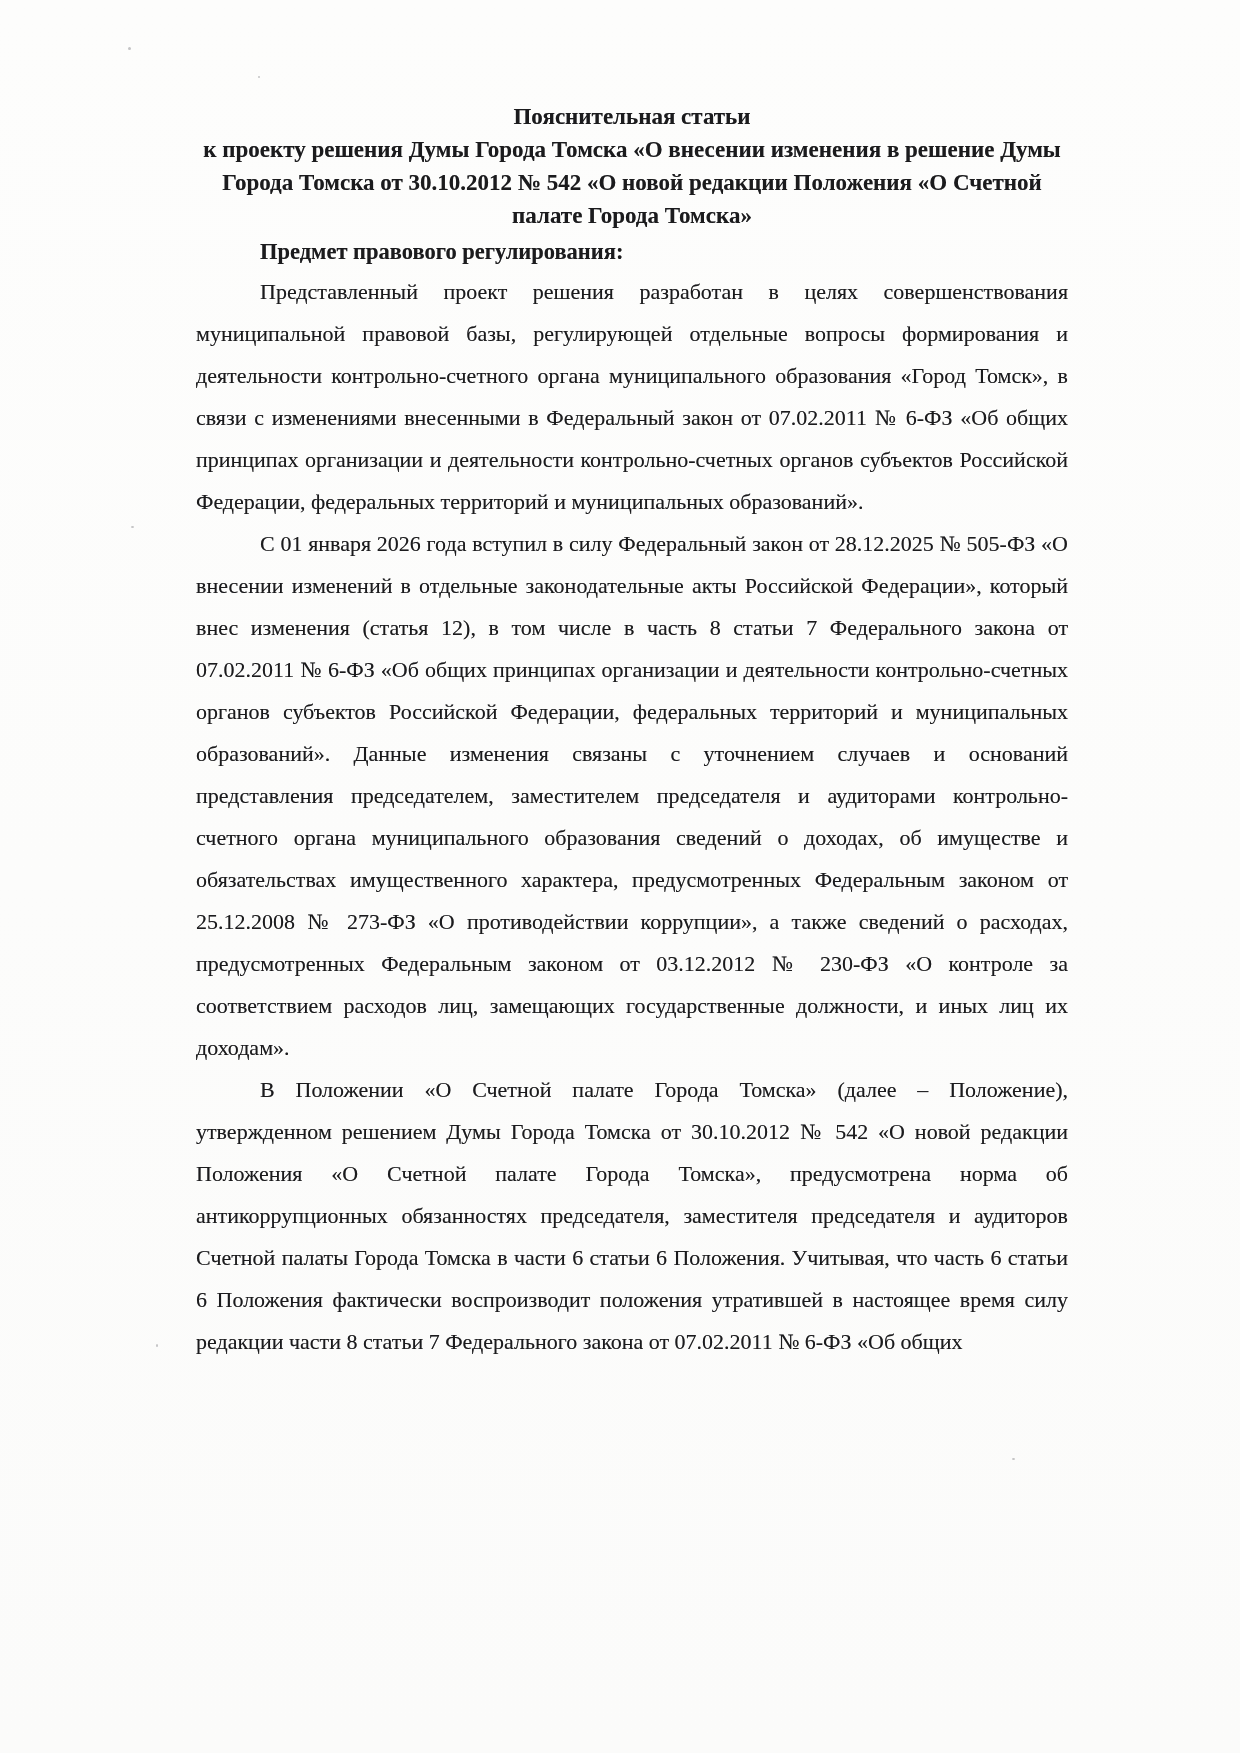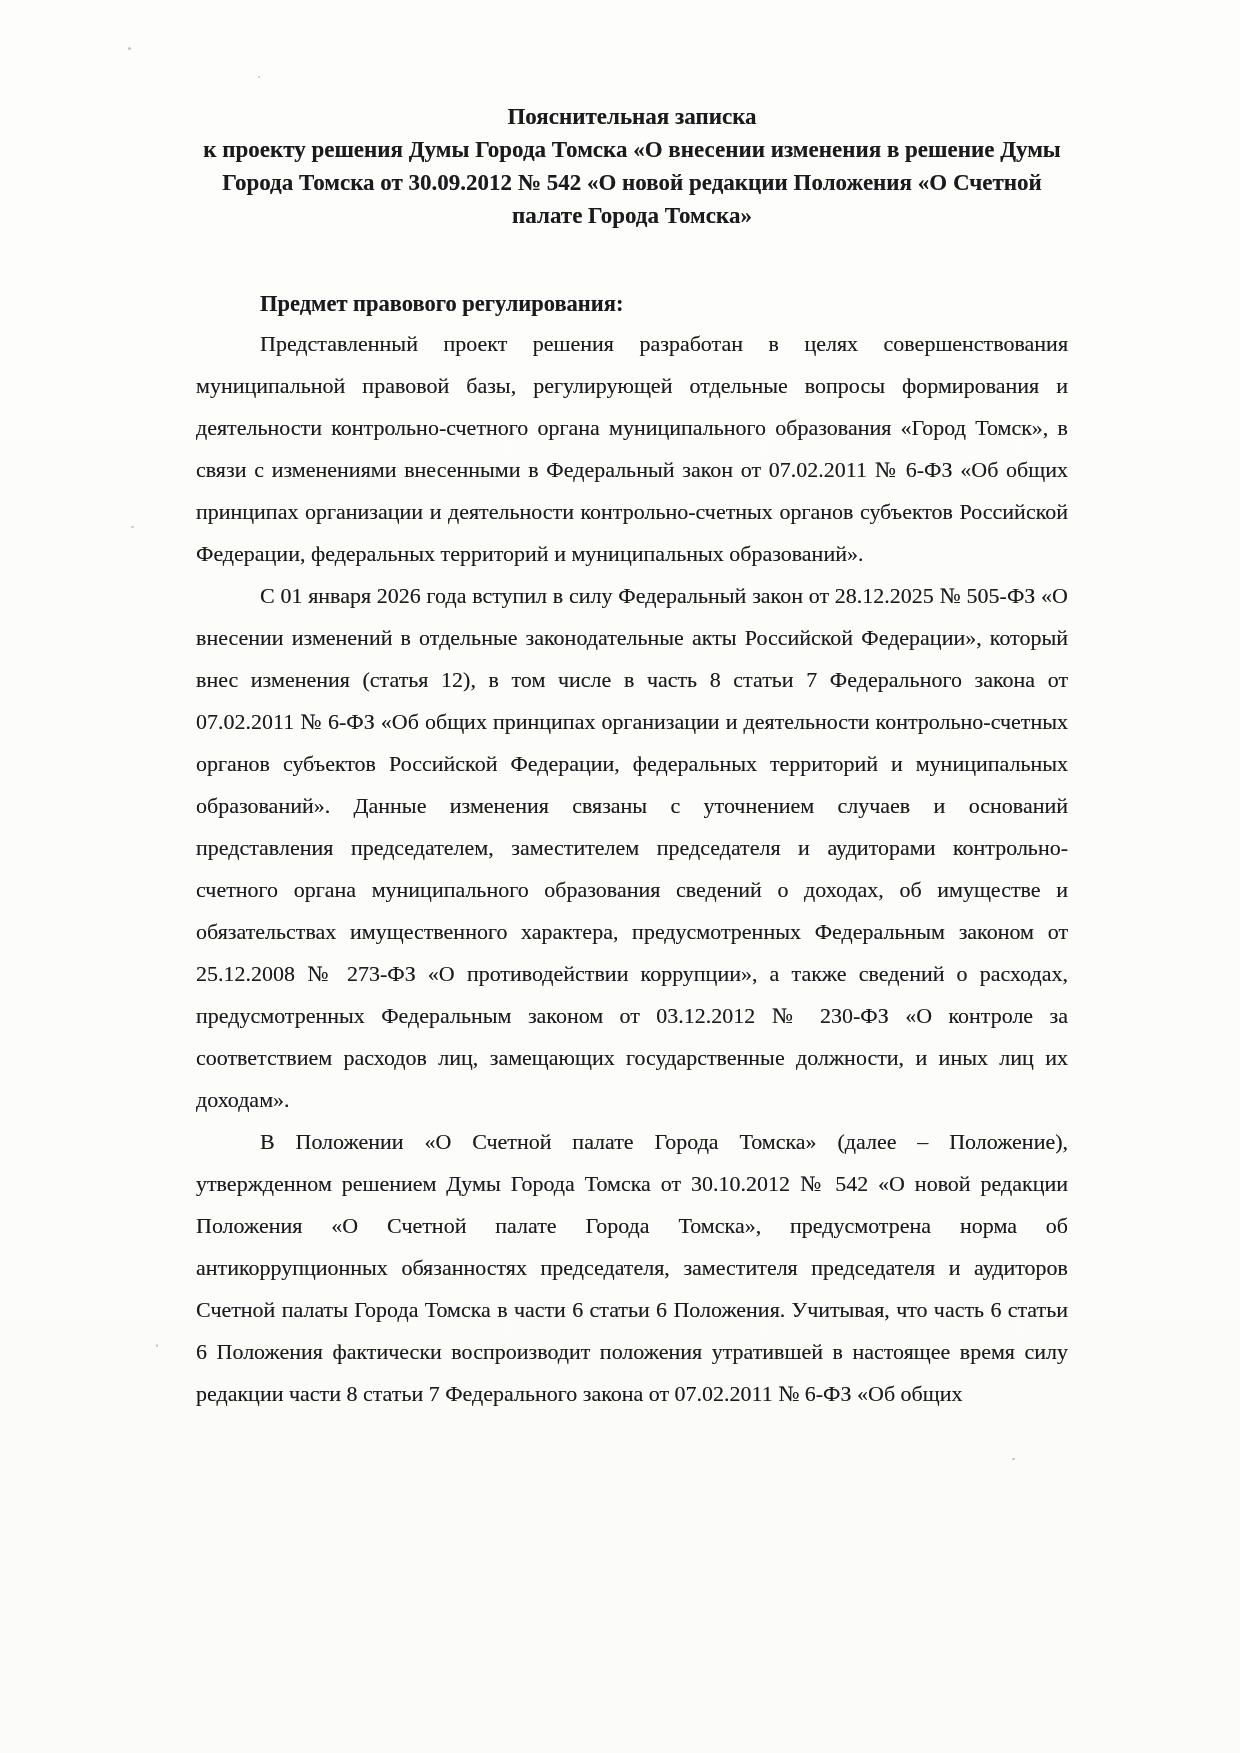--- a/index.html
+++ b/index.html
@@ -32,21 +32,20 @@
     margin: 0;
   }
   .heading {
     font-weight: bold;
     font-size: 22.5px;
     line-height: 39px;
     margin: 0;
     text-indent: 64px;
   }
   .heading-subject {
-    margin-top: 52px;
   }
   .heading-justified {
     margin-top: 39px;
     text-align: justify;
   }
   .para {
     font-size: 22px;
     line-height: 42px;
     margin: 0;
     text-align: justify;
@@ -71,22 +70,22 @@
 
   <span class="speck s1"></span>
   <span class="speck s2"></span>
   <span class="speck s3"></span>
   <span class="speck s4"></span>
   <span class="speck s5"></span>
 
   <main class="content">
 
     <header class="doc-title">
-      <div>Пояснительная записка</div>
-      <div>к проекту решения Думы Города Томска «О внесении изменения в решение Думы Города Томска от 30.09.2012 № 542 «О новой редакции Положения «О Счетной палате Города Томска»</div>
+      <div>Пояснительная статьи</div>
+      <div>к проекту решения Думы Города Томска «О внесении изменения в решение Думы Города Томска от 30.10.2012 № 542 «О новой редакции Положения «О Счетной палате Города Томска»</div>
     </header>
 
     <p class="heading heading-subject">Предмет правового регулирования:</p>
 
     <p class="para">Представленный проект решения разработан в целях совершенствования муниципальной правовой базы, регулирующей отдельные вопросы формирования и деятельности контрольно-счетного органа муниципального образования «Город Томск», в связи с изменениями внесенными в Федеральный закон от 07.02.2011 № 6-ФЗ «Об общих принципах организации и деятельности контрольно-счетных органов субъектов Российской Федерации, федеральных территорий и муниципальных образований».</p>
 
 
     <p class="para">С 01 января 2026 года вступил в силу Федеральный закон от 28.12.2025 № 505-ФЗ «О внесении изменений в отдельные законодательные акты Российской Федерации», который внес изменения (статья 12), в том числе в часть 8 статьи 7 Федерального закона от 07.02.2011 № 6-ФЗ «Об общих принципах организации и деятельности контрольно-счетных органов субъектов Российской Федерации, федеральных территорий и муниципальных образований». Данные изменения связаны с уточнением случаев и оснований представления председателем, заместителем председателя и аудиторами контрольно-счетного органа муниципального образования сведений о доходах, об имуществе и обязательствах имущественного характера, предусмотренных Федеральным законом от 25.12.2008 № 273-ФЗ «О противодействии коррупции», а также сведений о расходах, предусмотренных Федеральным законом от 03.12.2012 № 230-ФЗ «О контроле за соответствием расходов лиц, замещающих государственные должности, и иных лиц их доходам».</p>
 
     <p class="para">В Положении «О Счетной палате Города Томска» (далее – Положение), утвержденном решением Думы Города Томска от 30.10.2012 № 542 «О новой редакции Положения «О Счетной палате Города Томска», предусмотрена норма об антикоррупционных обязанностях председателя, заместителя председателя и аудиторов Счетной палаты Города Томска в части 6 статьи 6 Положения. Учитывая, что часть 6 статьи 6 Положения фактически воспроизводит положения утратившей в настоящее время силу редакции части 8 статьи 7 Федерального закона от 07.02.2011 № 6-ФЗ «Об общих</p>

